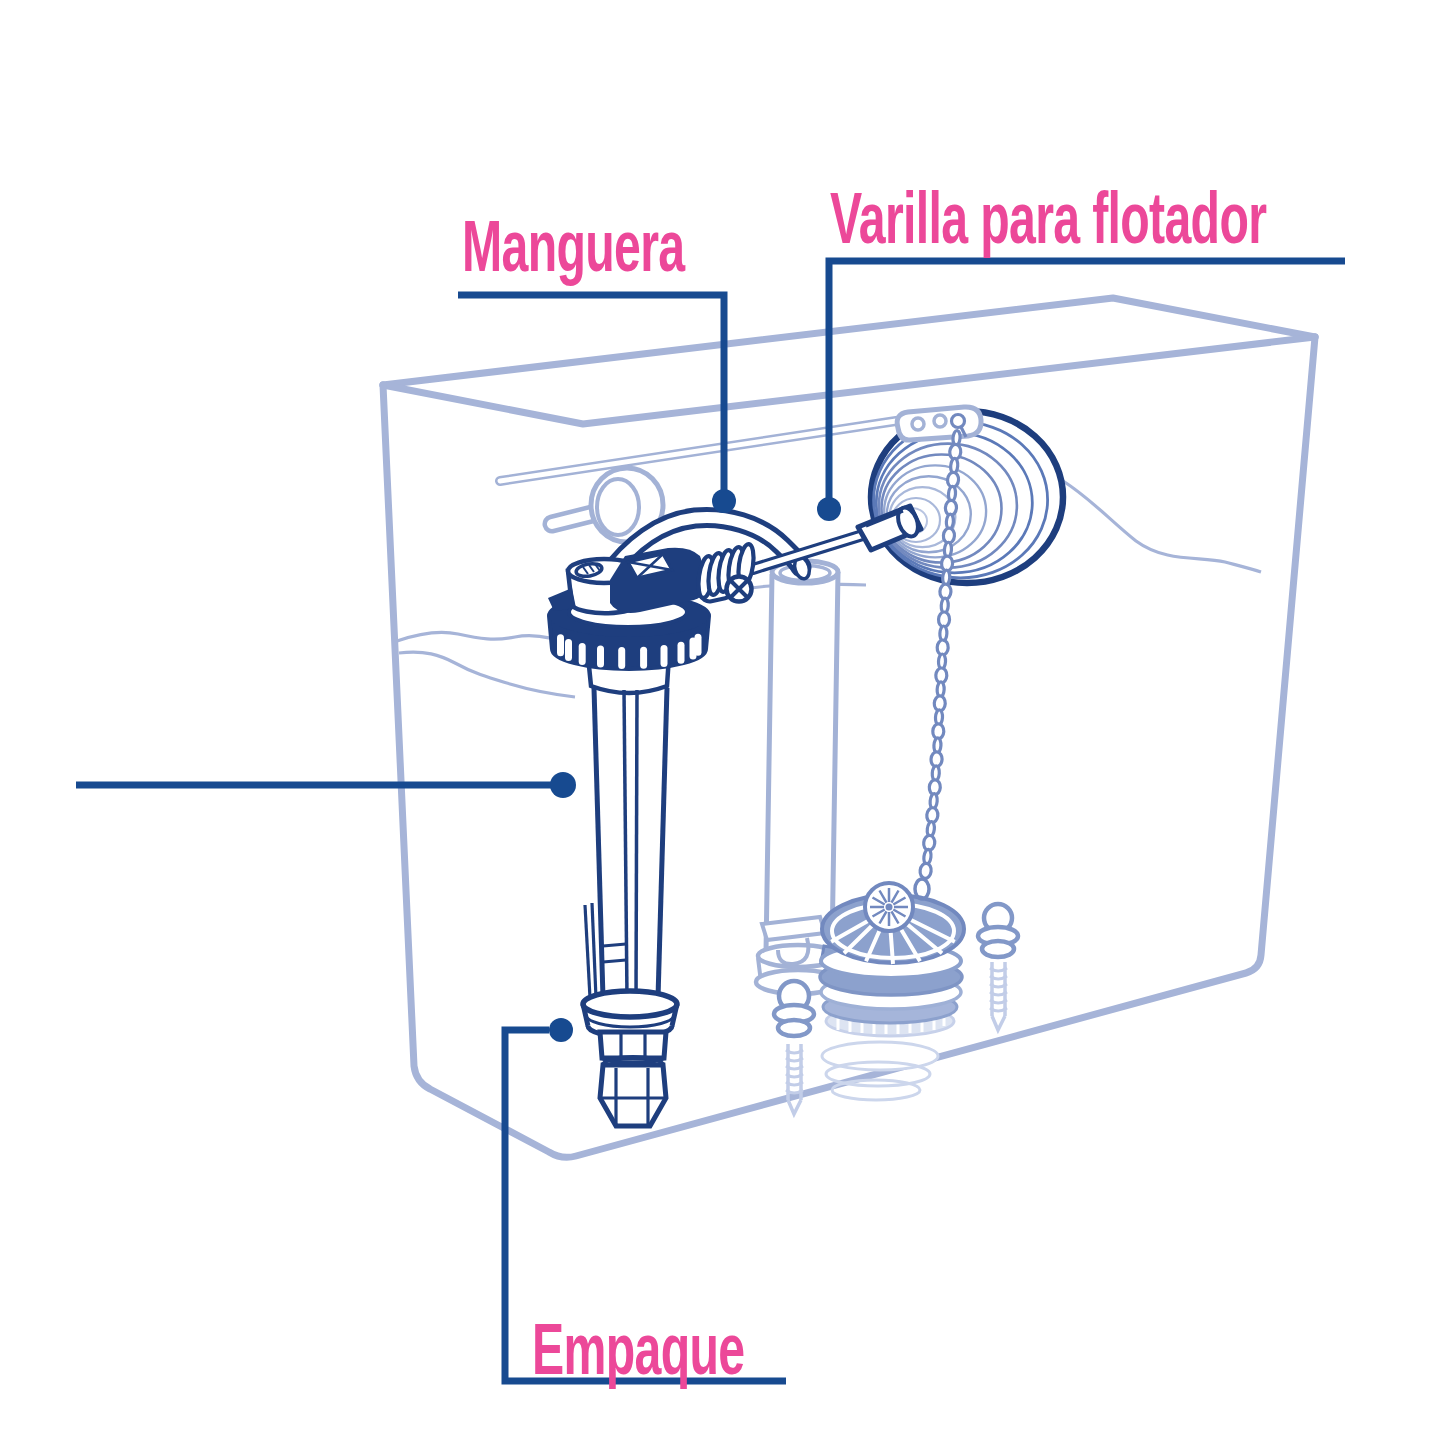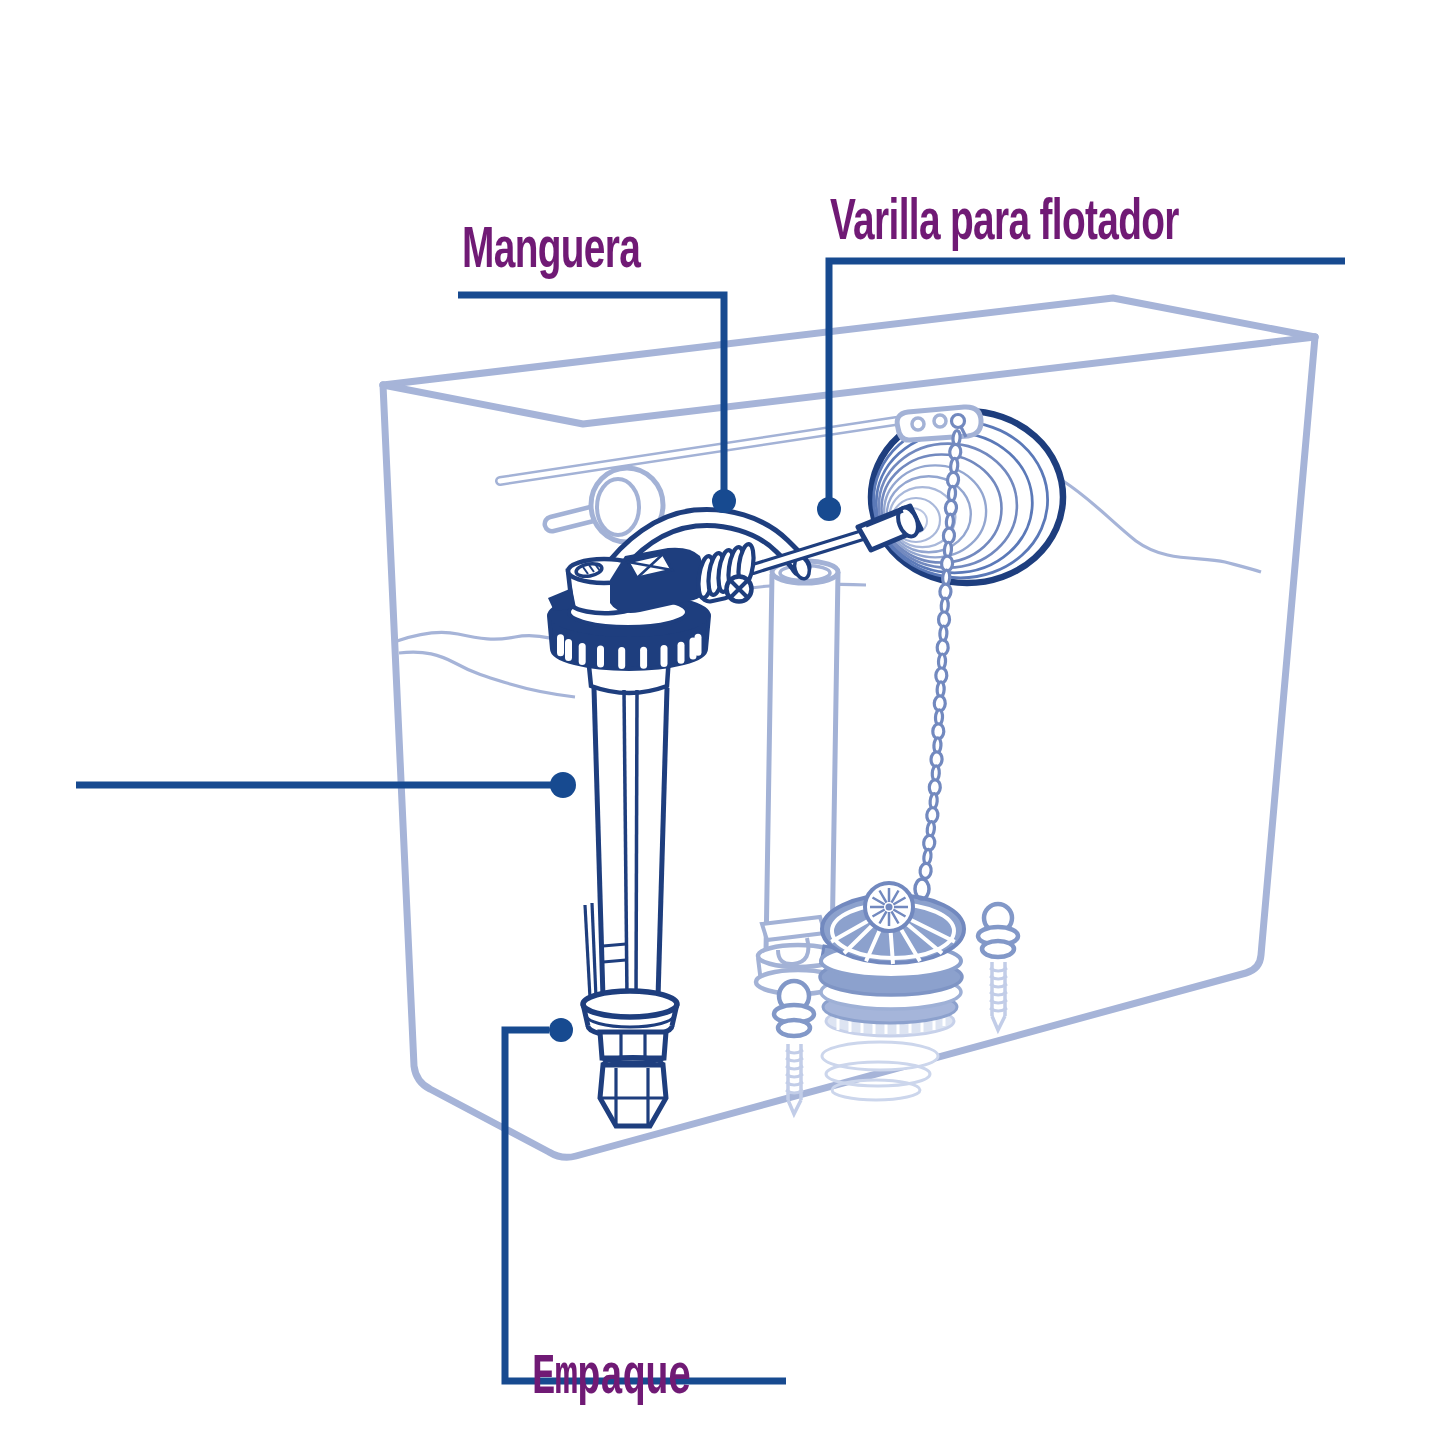--- a/index.html
+++ b/index.html
@@ -1,19 +1,19 @@
 <!DOCTYPE html>
 <html><head>
 <meta charset="utf-8">
 <style>
   html,body{margin:0;padding:0;background:#fff;}
   #stage{position:relative;width:1445px;height:1445px;background:#fff;overflow:hidden;
          font-family:"Liberation Sans","DejaVu Sans",sans-serif;}
   #art{position:absolute;left:0;top:0;}
-  .lbl{position:absolute;color:#701a75;font-weight:bold;font-size:58px;line-height:91px;
+  .lbl{position:absolute;color:#ec4899;font-weight:bold;font-size:72px;line-height:91px;
        letter-spacing:-1px;white-space:nowrap;}
   .lbl .cond{display:inline-block;transform:scaleX(0.67);transform-origin:0 50%;}
 </style>
 </head>
 <body>
 
 <div id="stage">
 
 <svg id="art" width="1445" height="1445" viewBox="0 0 1445 1445">
 
@@ -282,17 +282,17 @@
     </g>
   </g>
 </svg>
 
 <div class="lbl" style="left:462px;top:201px;">
   <span class="cond">Manguera</span>
 </div>
 <div class="lbl" style="left:830px;top:173px;">
   <span class="cond">Varilla para flotador</span>
 </div>
-<div class="lbl" style="left:532px;top:1332px;font-family:Liberation Mono, monospace;">
+<div class="lbl" style="left:532px;top:1304px;">
   <span class="cond">Empaque</span>
 </div>
 
 </div>
 
 </body></html>

